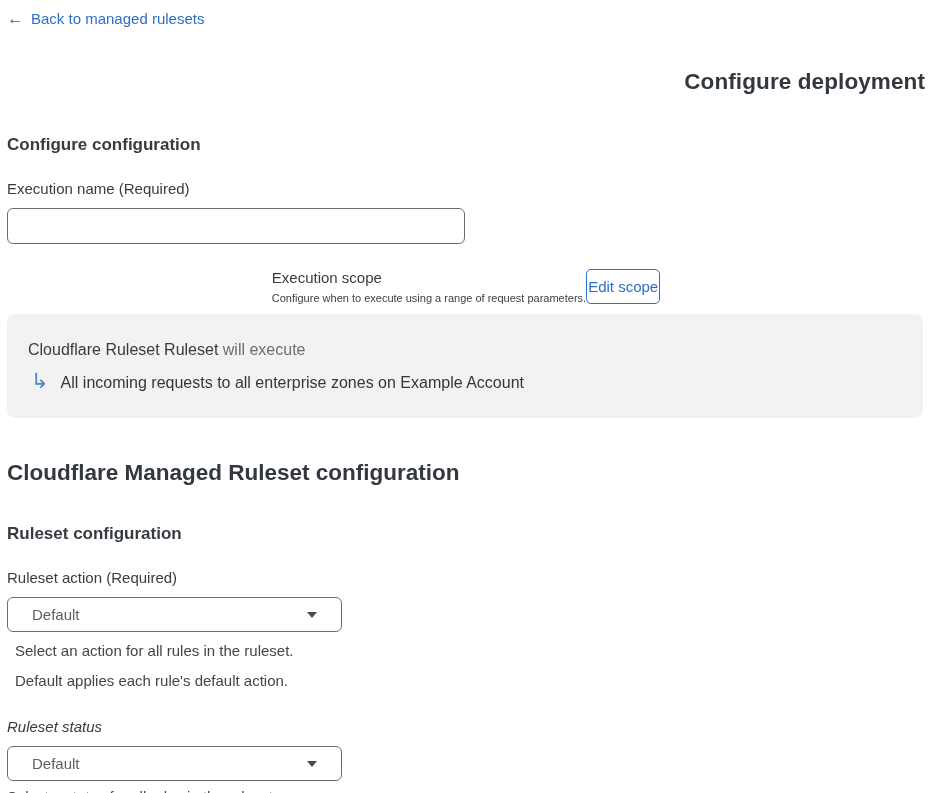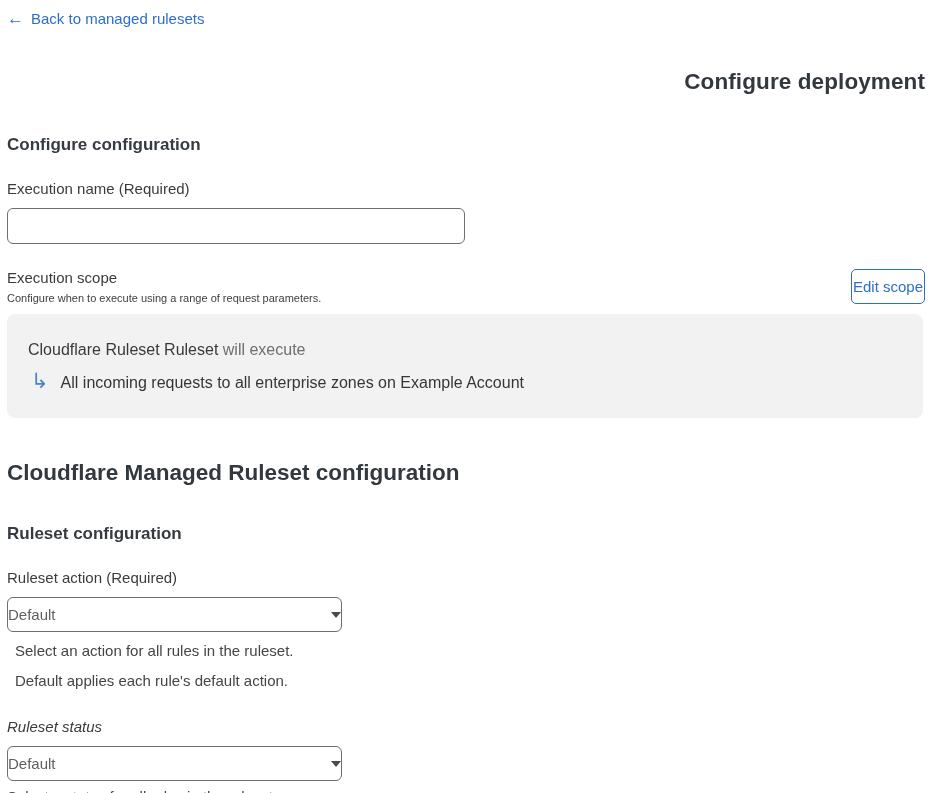--- a/index.html
+++ b/index.html
@@ -72,21 +72,21 @@
     color: #3b3b3b;
     background: #fff;
     outline: none;
   }
 
   
   .scope-row {
     margin-top: 25px;
     display: flex;
     align-items: center;
-    justify-content: space-between;
+    justify-content: center;
   }
   .scope-text .scope-label { font-size: 15px; color: #3b3b3b; }
   .scope-text .scope-desc { margin-top: 6px; font-size: 11px; color: #404040; }
   .btn-outline {
     background: #ffffff;
     border: 1px solid #2d6ecd;
     color: #2d6ecd;
     border-radius: 5px;
     font-family: "Liberation Sans", "DejaVu Sans", sans-serif;
     font-size: 15px;
@@ -126,21 +126,21 @@
   .select-control {
     margin-top: 11px;
     width: 335px;
     height: 35px;
     border: 1px solid #6e6e6e;
     border-radius: 6px;
     background: #ffffff;
     display: flex;
     align-items: center;
     justify-content: space-between;
-    padding: 0 0;
+    padding: 0 24px;
     cursor: pointer;
   }
   .select-control .select-value { font-size: 15px; color: #5f5f5f; }
   .caret-down {
     width: 0; height: 0;
     border-left: 5px solid transparent;
     border-right: 5px solid transparent;
     border-top: 6px solid #4a4a4a;
   }
 

